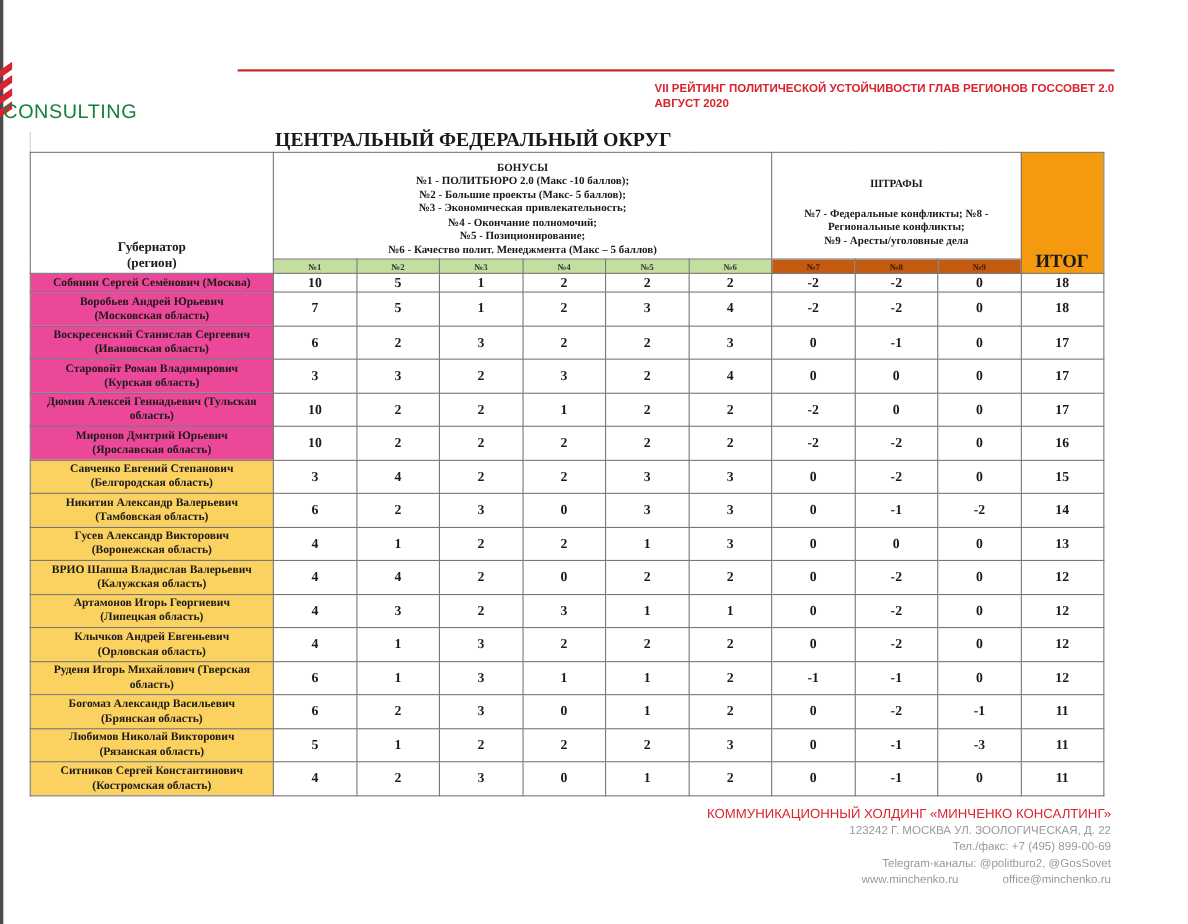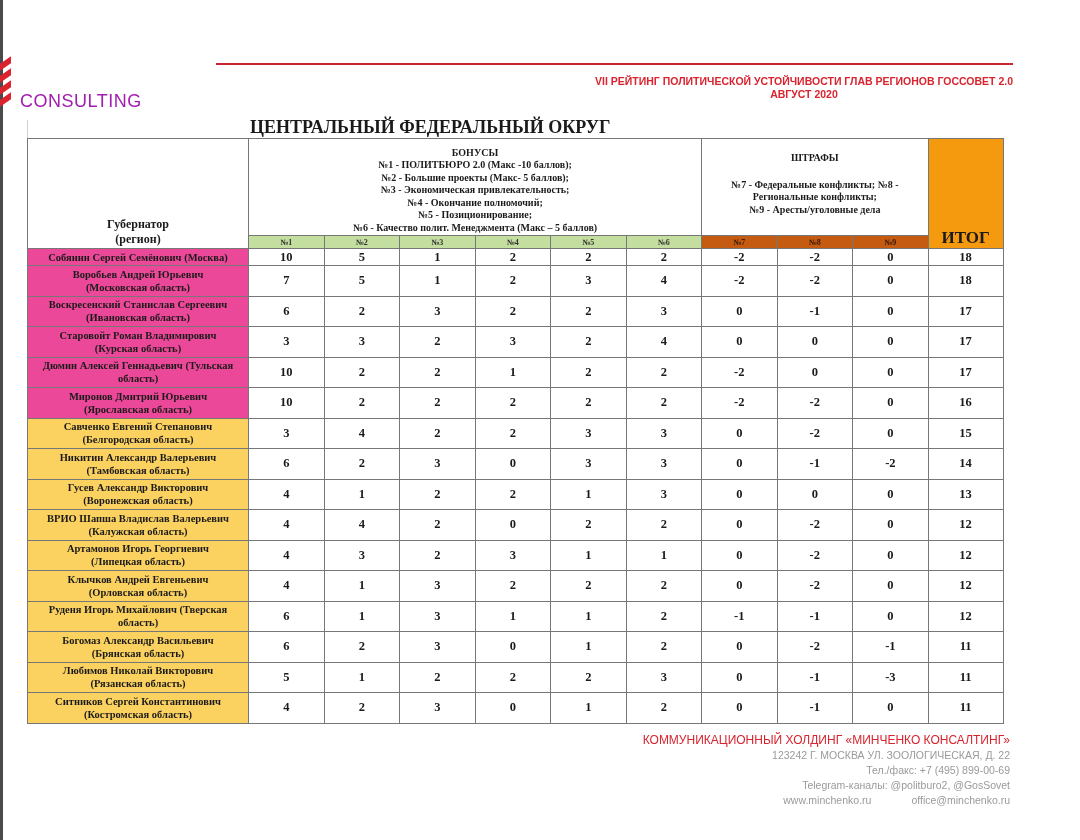--- a/index.html
+++ b/index.html
@@ -6,40 +6,40 @@
   html, body { width: 1080px; height: 840px; background: #ffffff; overflow: hidden; }
   body { position: relative; font-family: "Liberation Serif", serif; color: #1a1a1a; }
 
   .left-edge { position: absolute; left: 0; top: 0; width: 3px; height: 840px; background: #4a4a4a; }
 
   
   .logo { position: absolute; left: 0; top: 56px; width: 215px; height: 60px; }
   .logo-stripes { position: absolute; left: 0; top: 4px; width: 14px; height: 44px; }
   .logo-stripes span { display: block; width: 11px; height: 7px; background: #d9232e; margin-bottom: 5px; transform: skewY(-35deg); }
   .logo-main { position: absolute; left: 18px; top: 0; font-family: "Liberation Sans", sans-serif; font-weight: bold; font-size: 31px; letter-spacing: -0.5px; color: #d9232e; line-height: 34px; }
-  .logo-sub { position: absolute; left: 20px; top: 34px; font-family: "Liberation Sans", sans-serif; font-size: 18px; color: #a21caf; line-height: 22px; letter-spacing: 0.5px; }
+  .logo-sub { position: absolute; left: 3px; top: 34px; font-family: "Liberation Sans", sans-serif; font-size: 18px; color: #15803d; line-height: 22px; letter-spacing: 0.5px; }
 
   .header-line { position: absolute; left: 216px; top: 63px; width: 797px; height: 2px; background: #c9252f; }
-  .header-title { position: absolute; right: 67px; top: 75px; text-align: center; font-family: "Liberation Sans", sans-serif; font-weight: bold; font-size: 10.5px; color: #d9232e; line-height: 13px; }
+  .header-title { position: absolute; right: 67px; top: 75px; text-align: left; font-family: "Liberation Sans", sans-serif; font-weight: bold; font-size: 10.5px; color: #d9232e; line-height: 13px; }
 
   .vline-left { position: absolute; left: 27px; top: 120px; width: 1px; height: 18px; background: #d0d0d0; }
 
   .district-title { position: absolute; left: 250px; top: 116px; width: 680px; font-weight: bold; font-size: 18px; line-height: 22px; color: #1a1a1a; }
 
   
   table.rating { position: absolute; left: 27px; top: 138px; border-collapse: collapse; table-layout: fixed; width: 976px; }
   table.rating td, table.rating th { border: 1px solid #777; font-weight: bold; font-family: "Liberation Serif", serif; text-align: center; vertical-align: middle; }
   .col-name { width: 221px; }
   .col-b { width: 75.5px; }
   .col-p { width: 75.5px; }
   .col-t { width: 75px; }
 
   .h-gov { background: #ffffff; vertical-align: bottom !important; font-size: 12px; line-height: 15px; padding-bottom: 1px; height: 110px; }
   .h-bonus { background: #ffffff; font-size: 10px; line-height: 12.5px; vertical-align: bottom !important; padding-bottom: 1px; }
-  .h-fines { background: #ffffff; font-size: 10px; line-height: 12.5px; vertical-align: bottom !important; padding-bottom: 19px; }
+  .h-fines { background: #ffffff; font-size: 10px; line-height: 12.5px; vertical-align: bottom !important; padding-bottom: 9px; }
   .h-fines .fines-title { display: block; margin-bottom: 14px; }
   .h-total { background: #f59a0e; font-size: 17px; line-height: 20px; vertical-align: bottom !important; padding-bottom: 0; }
   .sub-bonus { background: #c4dea0; font-size: 8px; height: 13px; line-height: 11px; color: #333; }
   .sub-fine { background: #c55a11; font-size: 8px; height: 13px; line-height: 11px; color: #3a1a05; }
 
   td.name { font-size: 10.5px; line-height: 13px; padding: 1px 2px; }
   tr.green td.name { background: #ec4899; }
   tr.yellow td.name { background: #fbd160; }
   td.num { font-size: 12.5px; background: #ffffff; }
   tr.r-single td { height: 17px; }

